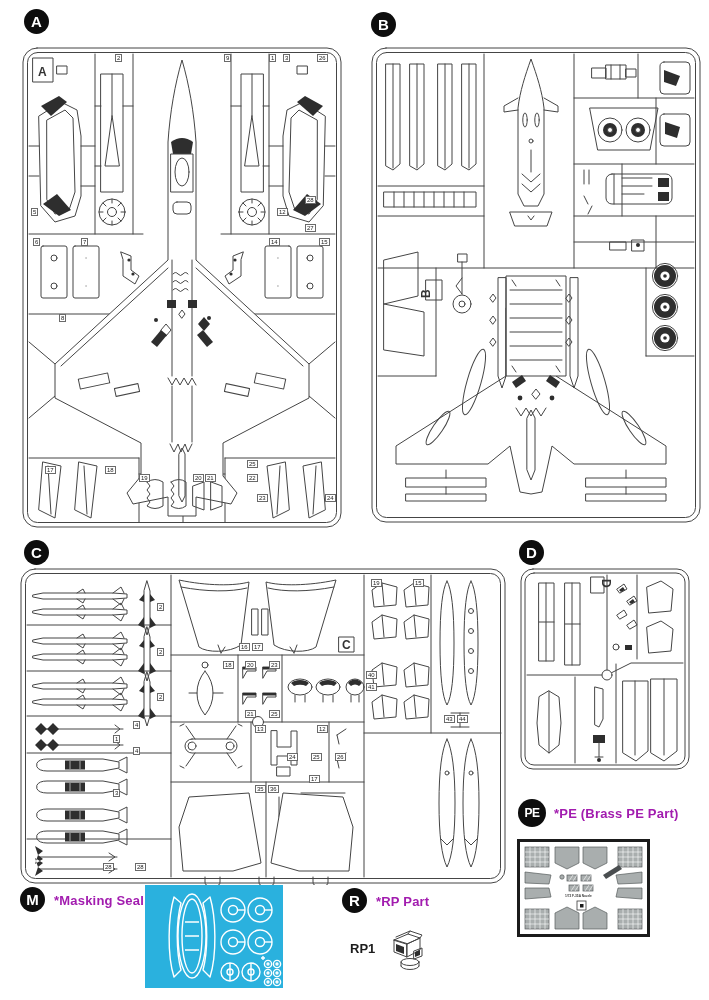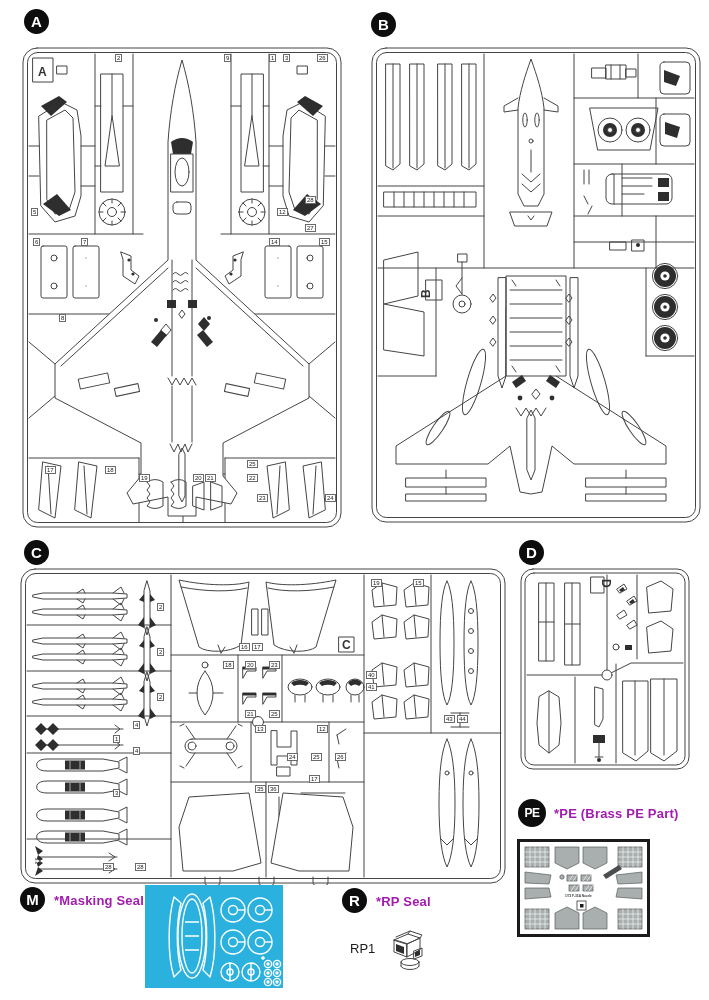--- a/index.html
+++ b/index.html
@@ -3,21 +3,21 @@
 <meta charset="utf-8">
 <style>
   html,body{margin:0;padding:0;background:#fff;}
   .page{position:relative;width:709px;height:1000px;background:#fff;
         font-family:"Liberation Sans",sans-serif;overflow:hidden;}
   .badge{position:absolute;background:#0d0d0d;color:#fff;border-radius:50%;
          display:flex;align-items:center;justify-content:center;font-weight:bold;}
   .badge.std{width:25px;height:25px;font-size:15px;}
   .badge.peb{width:28px;height:28px;font-size:12px;letter-spacing:-0.5px;}
   .caption{position:absolute;font-weight:bold;color:#a21caf;font-size:13px;letter-spacing:0.2px;white-space:nowrap;}
-  .rp1-label{position:absolute;font-weight:normal;color:#1c1c1c;font-size:13px;}
+  .rp1-label{position:absolute;font-weight:bold;color:#1c1c1c;font-size:13px;}
   .sprue{position:absolute;}
   .sprue svg{position:absolute;left:0;top:0;}
   .tag-layer{position:absolute;left:0;top:0;right:0;bottom:0;}
   .tag{position:absolute;font-size:6px;line-height:7px;min-width:7px;height:8px;
        border:1px solid #6a6a6a;background:#fff;color:#222;text-align:center;
        padding:0 1px;box-sizing:border-box;font-family:"Liberation Sans",sans-serif;}
   svg .ln{fill:none;stroke:#454545;stroke-width:1;stroke-linejoin:round;stroke-linecap:round;}
   svg .fw{fill:#fff;stroke:#454545;stroke-width:1;stroke-linejoin:round;}
   svg .dk{fill:#2e2e2e;stroke:none;}
   svg .plate{font:bold 12px "Liberation Sans",sans-serif;fill:#333;}
@@ -593,21 +593,21 @@
           <circle cx="132" cy="88" r="1"></circle>
         <circle cx="123" cy="97" r="1"></circle>
           <circle cx="132" cy="97" r="1"></circle>
       </g>
     </svg>
   </div>
 
   <div class="badge std" style="left:342px;top:888px;">
     <span>R</span>
   </div>
-  <div class="caption" style="left:376px;top:894px;">*RP Seal</div>
+  <div class="caption" style="left:376px;top:894px;">*RP Part</div>
   <div class="rp1-label" style="left:350px;top:941px;">RP1</div>
   <div class="sprue" style="left:384px;top:924px;width:44px;height:48px;">
     <svg width="44" height="48" viewBox="0 0 44 48">
       <g class="ln">
         <path d="M10,16 L24,10 L36,14 L23,20 Z"></path>
         <path d="M10,16 V28 L23,33 V20 Z"></path>
         <path d="M23,20 L36,14 V26 L23,33 Z"></path>
         <path d="M12,13 L26,7 L38,11 L36,14 M26,7 L24,10"></path>
         <path d="M30,27 l8,-3 v8 l-8,3 z"></path>
         <ellipse cx="26" cy="38" rx="9" ry="3.5"></ellipse>

